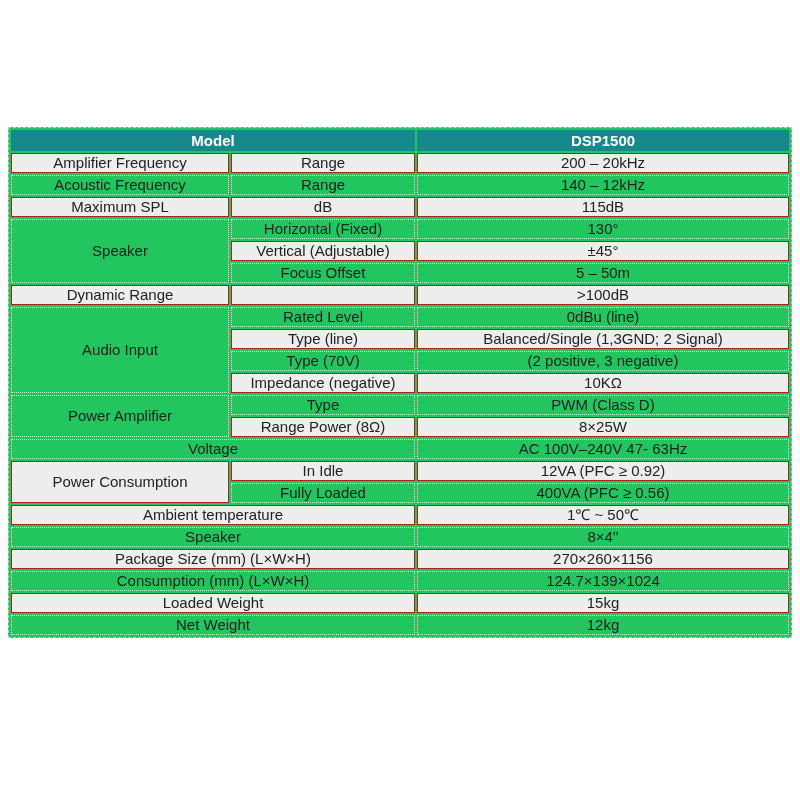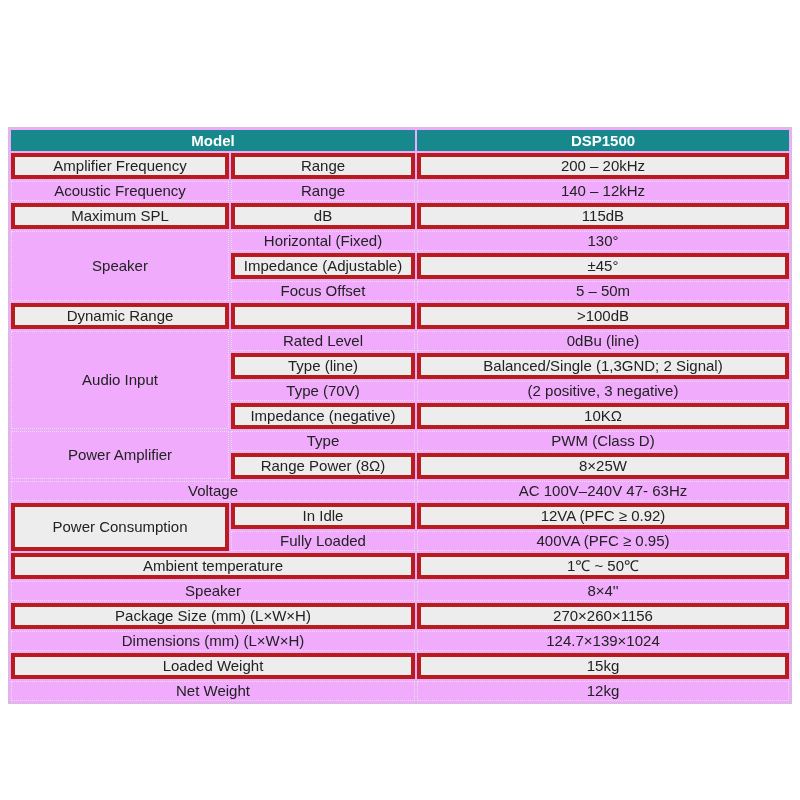--- a/index.html
+++ b/index.html
@@ -13,21 +13,21 @@
     width: 800px; height: 800px;
     background: #ffffff;
     overflow: hidden;
   }
   .table-wrap {
     position: absolute;
     left: 8px;
     top: 127px;
     width: 784px;
     border: 1px dashed #c7c7c7;
-    background: #f0abfc;
+    background: #22c55e;
   }
   table.spec {
     width: 100%;
     border-collapse: separate;
     border-spacing: 2px;
     table-layout: fixed;
     color: #222222;
     font-size: 15px;
   }
   table.spec th,
@@ -45,21 +45,21 @@
   table.spec thead th {
     background: #17898c;
     color: #ffffff;
     font-weight: 700;
     font-size: 15px;
     border: 1px solid #17898c;
     height: 21px;
   }
   table.spec td.shade {
     background: #ededed;
-    border: 4px solid #b91c1c;
+    border: 1px solid #b91c1c;
   }
 </style>
 </head>
 <body>
 
 <div class="page">
   <div class="table-wrap">
     <table class="spec">
       <colgroup>
         <col style="width:218px">
@@ -87,21 +87,21 @@
             <td class="shade">Maximum SPL</td>
             <td class="shade">dB</td>
             <td class="shade">115dB</td>
           </tr>
           <tr>
             <td rowspan="3">Speaker</td>
             <td>Horizontal (Fixed)</td>
             <td>130°</td>
           </tr>
           <tr>
-            <td class="shade">Impedance (Adjustable)</td>
+            <td class="shade">Vertical (Adjustable)</td>
             <td class="shade">±45°</td>
           </tr>
           <tr>
             <td>Focus Offset</td>
             <td>5 – 50m</td>
           </tr>
           <tr>
             <td class="shade">Dynamic Range</td>
             <td class="shade"></td>
             <td class="shade">&gt;100dB</td>
@@ -136,36 +136,36 @@
             <td colspan="2">Voltage</td>
             <td>AC 100V–240V 47- 63Hz</td>
           </tr>
           <tr>
             <td rowspan="2" class="shade">Power Consumption</td>
             <td class="shade">In Idle</td>
             <td class="shade">12VA (PFC ≥ 0.92)</td>
           </tr>
           <tr>
             <td>Fully Loaded</td>
-            <td>400VA (PFC ≥ 0.95)</td>
+            <td>400VA (PFC ≥ 0.56)</td>
           </tr>
           <tr>
             <td colspan="2" class="shade">Ambient temperature</td>
             <td class="shade">1℃ ~ 50℃</td>
           </tr>
           <tr>
             <td colspan="2">Speaker</td>
             <td>8×4''</td>
           </tr>
           <tr>
             <td colspan="2" class="shade">Package Size (mm) (L×W×H)</td>
             <td class="shade">270×260×1156</td>
           </tr>
           <tr>
-            <td colspan="2">Dimensions (mm) (L×W×H)</td>
+            <td colspan="2">Consumption (mm) (L×W×H)</td>
             <td>124.7×139×1024</td>
           </tr>
           <tr>
             <td colspan="2" class="shade">Loaded Weight</td>
             <td class="shade">15kg</td>
           </tr>
           <tr>
             <td colspan="2">Net Weight</td>
             <td>12kg</td>
           </tr>

